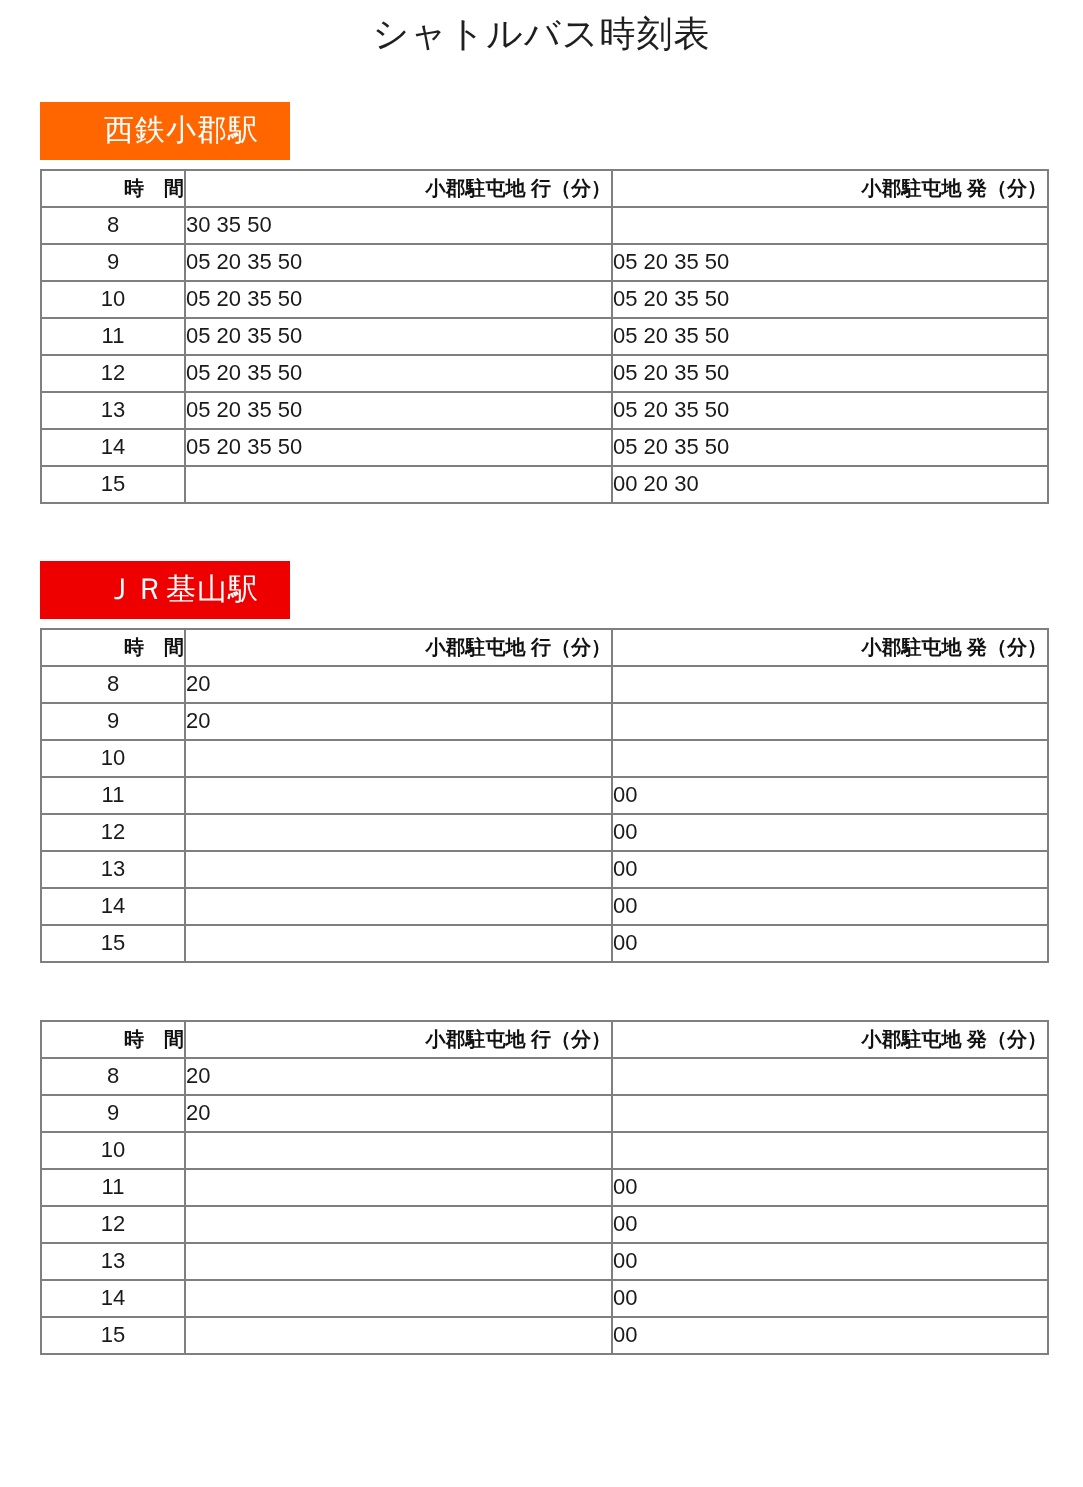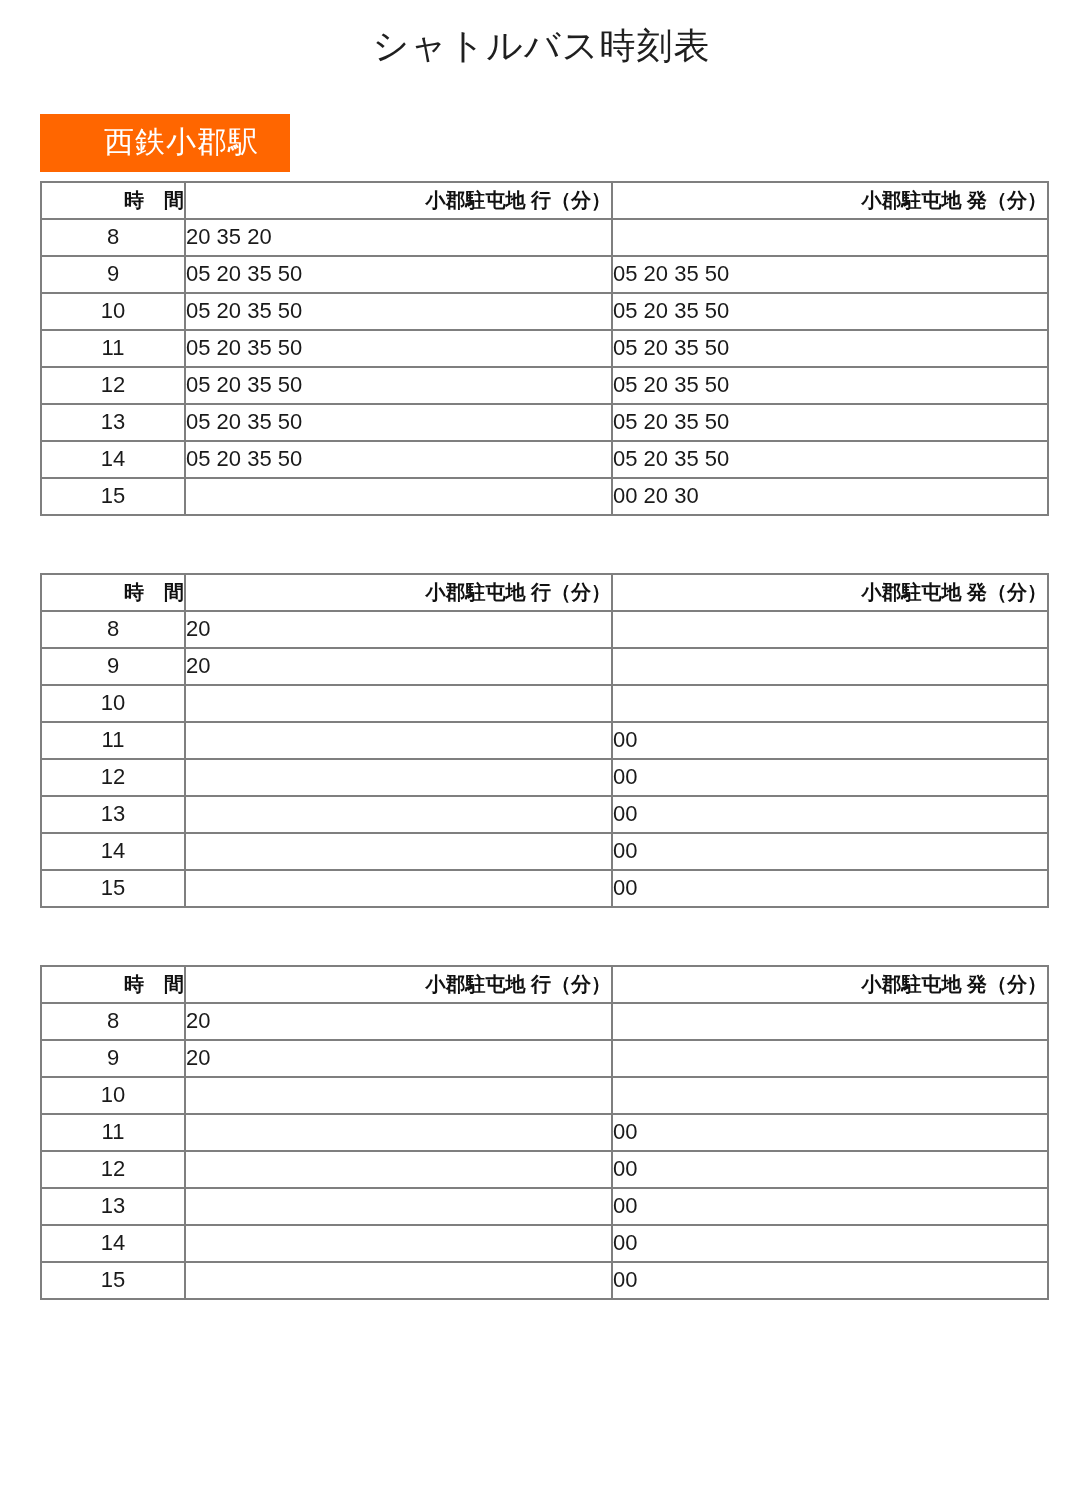--- a/index.html
+++ b/index.html
@@ -11,21 +11,21 @@
   }
   .page {
     width: 1083px;
     height: 1487px;
     background: #ffffff;
     overflow: hidden;
     box-sizing: border-box;
     padding-top: 8px;
   }
   h1.page-title {
-    margin: 15px;
+    margin: 3px;
     text-align: center;
     font-size: 36px;
     font-weight: 400;
     line-height: 1.3;
     letter-spacing: 1px;
     color: #1f1f1f;
   }
   .station-section {
     margin-left: 40px;
     margin-right: 38px;
@@ -98,21 +98,21 @@
       <thead>
         <tr>
           <th>時　間</th>
           <th>小郡駐屯地 行（分）</th>
           <th>小郡駐屯地 発（分）</th>
         </tr>
       </thead>
       <tbody>
             <tr>
               <td class="cell-hour">8</td>
-              <td class="cell-to">20 35 20</td>
+              <td class="cell-to">30 35 50</td>
               <td class="cell-from"></td>
             </tr>
             <tr>
               <td class="cell-hour">9</td>
               <td class="cell-to">05 20 35 50</td>
               <td class="cell-from">05 20 35 50</td>
             </tr>
             <tr>
               <td class="cell-hour">10</td>
               <td class="cell-to">05 20 35 50</td>
@@ -135,20 +135,80 @@
             </tr>
             <tr>
               <td class="cell-hour">14</td>
               <td class="cell-to">05 20 35 50</td>
               <td class="cell-from">05 20 35 50</td>
             </tr>
             <tr>
               <td class="cell-hour">15</td>
               <td class="cell-to"></td>
               <td class="cell-from">00 20 30</td>
+            </tr>
+          </tbody>
+    </table>
+  </section>
+
+  <section class="station-section">
+    <div class="badge" style="background: rgb(238, 0, 0);">ＪＲ基山駅</div>
+    <table class="timetable">
+      <colgroup>
+        <col class="c-hour">
+        <col class="c-to">
+        <col class="c-from">
+      </colgroup>
+      <thead>
+        <tr>
+          <th>時　間</th>
+          <th>小郡駐屯地 行（分）</th>
+          <th>小郡駐屯地 発（分）</th>
+        </tr>
+      </thead>
+      <tbody>
+            <tr>
+              <td class="cell-hour">8</td>
+              <td class="cell-to">20</td>
+              <td class="cell-from"></td>
+            </tr>
+            <tr>
+              <td class="cell-hour">9</td>
+              <td class="cell-to">20</td>
+              <td class="cell-from"></td>
+            </tr>
+            <tr>
+              <td class="cell-hour">10</td>
+              <td class="cell-to"></td>
+              <td class="cell-from"></td>
+            </tr>
+            <tr>
+              <td class="cell-hour">11</td>
+              <td class="cell-to"></td>
+              <td class="cell-from">00</td>
+            </tr>
+            <tr>
+              <td class="cell-hour">12</td>
+              <td class="cell-to"></td>
+              <td class="cell-from">00</td>
+            </tr>
+            <tr>
+              <td class="cell-hour">13</td>
+              <td class="cell-to"></td>
+              <td class="cell-from">00</td>
+            </tr>
+            <tr>
+              <td class="cell-hour">14</td>
+              <td class="cell-to"></td>
+              <td class="cell-from">00</td>
+            </tr>
+            <tr>
+              <td class="cell-hour">15</td>
+              <td class="cell-to"></td>
+              <td class="cell-from">00</td>
             </tr>
           </tbody>
     </table>
   </section>
 
   <section class="station-section">
     <table class="timetable">
       <colgroup>
         <col class="c-hour">
         <col class="c-to">
@@ -198,73 +258,14 @@
               <td class="cell-from">00</td>
             </tr>
             <tr>
               <td class="cell-hour">15</td>
               <td class="cell-to"></td>
               <td class="cell-from">00</td>
             </tr>
           </tbody>
     </table>
   </section>
-
-  <section class="station-section">
-    <table class="timetable">
-      <colgroup>
-        <col class="c-hour">
-        <col class="c-to">
-        <col class="c-from">
-      </colgroup>
-      <thead>
-        <tr>
-          <th>時　間</th>
-          <th>小郡駐屯地 行（分）</th>
-          <th>小郡駐屯地 発（分）</th>
-        </tr>
-      </thead>
-      <tbody>
-            <tr>
-              <td class="cell-hour">8</td>
-              <td class="cell-to">20</td>
-              <td class="cell-from"></td>
-            </tr>
-            <tr>
-              <td class="cell-hour">9</td>
-              <td class="cell-to">20</td>
-              <td class="cell-from"></td>
-            </tr>
-            <tr>
-              <td class="cell-hour">10</td>
-              <td class="cell-to"></td>
-              <td class="cell-from"></td>
-            </tr>
-            <tr>
-              <td class="cell-hour">11</td>
-              <td class="cell-to"></td>
-              <td class="cell-from">00</td>
-            </tr>
-            <tr>
-              <td class="cell-hour">12</td>
-              <td class="cell-to"></td>
-              <td class="cell-from">00</td>
-            </tr>
-            <tr>
-              <td class="cell-hour">13</td>
-              <td class="cell-to"></td>
-              <td class="cell-from">00</td>
-            </tr>
-            <tr>
-              <td class="cell-hour">14</td>
-              <td class="cell-to"></td>
-              <td class="cell-from">00</td>
-            </tr>
-            <tr>
-              <td class="cell-hour">15</td>
-              <td class="cell-to"></td>
-              <td class="cell-from">00</td>
-            </tr>
-          </tbody>
-    </table>
-  </section>
 </div>
 </div>
 
 </body></html>

